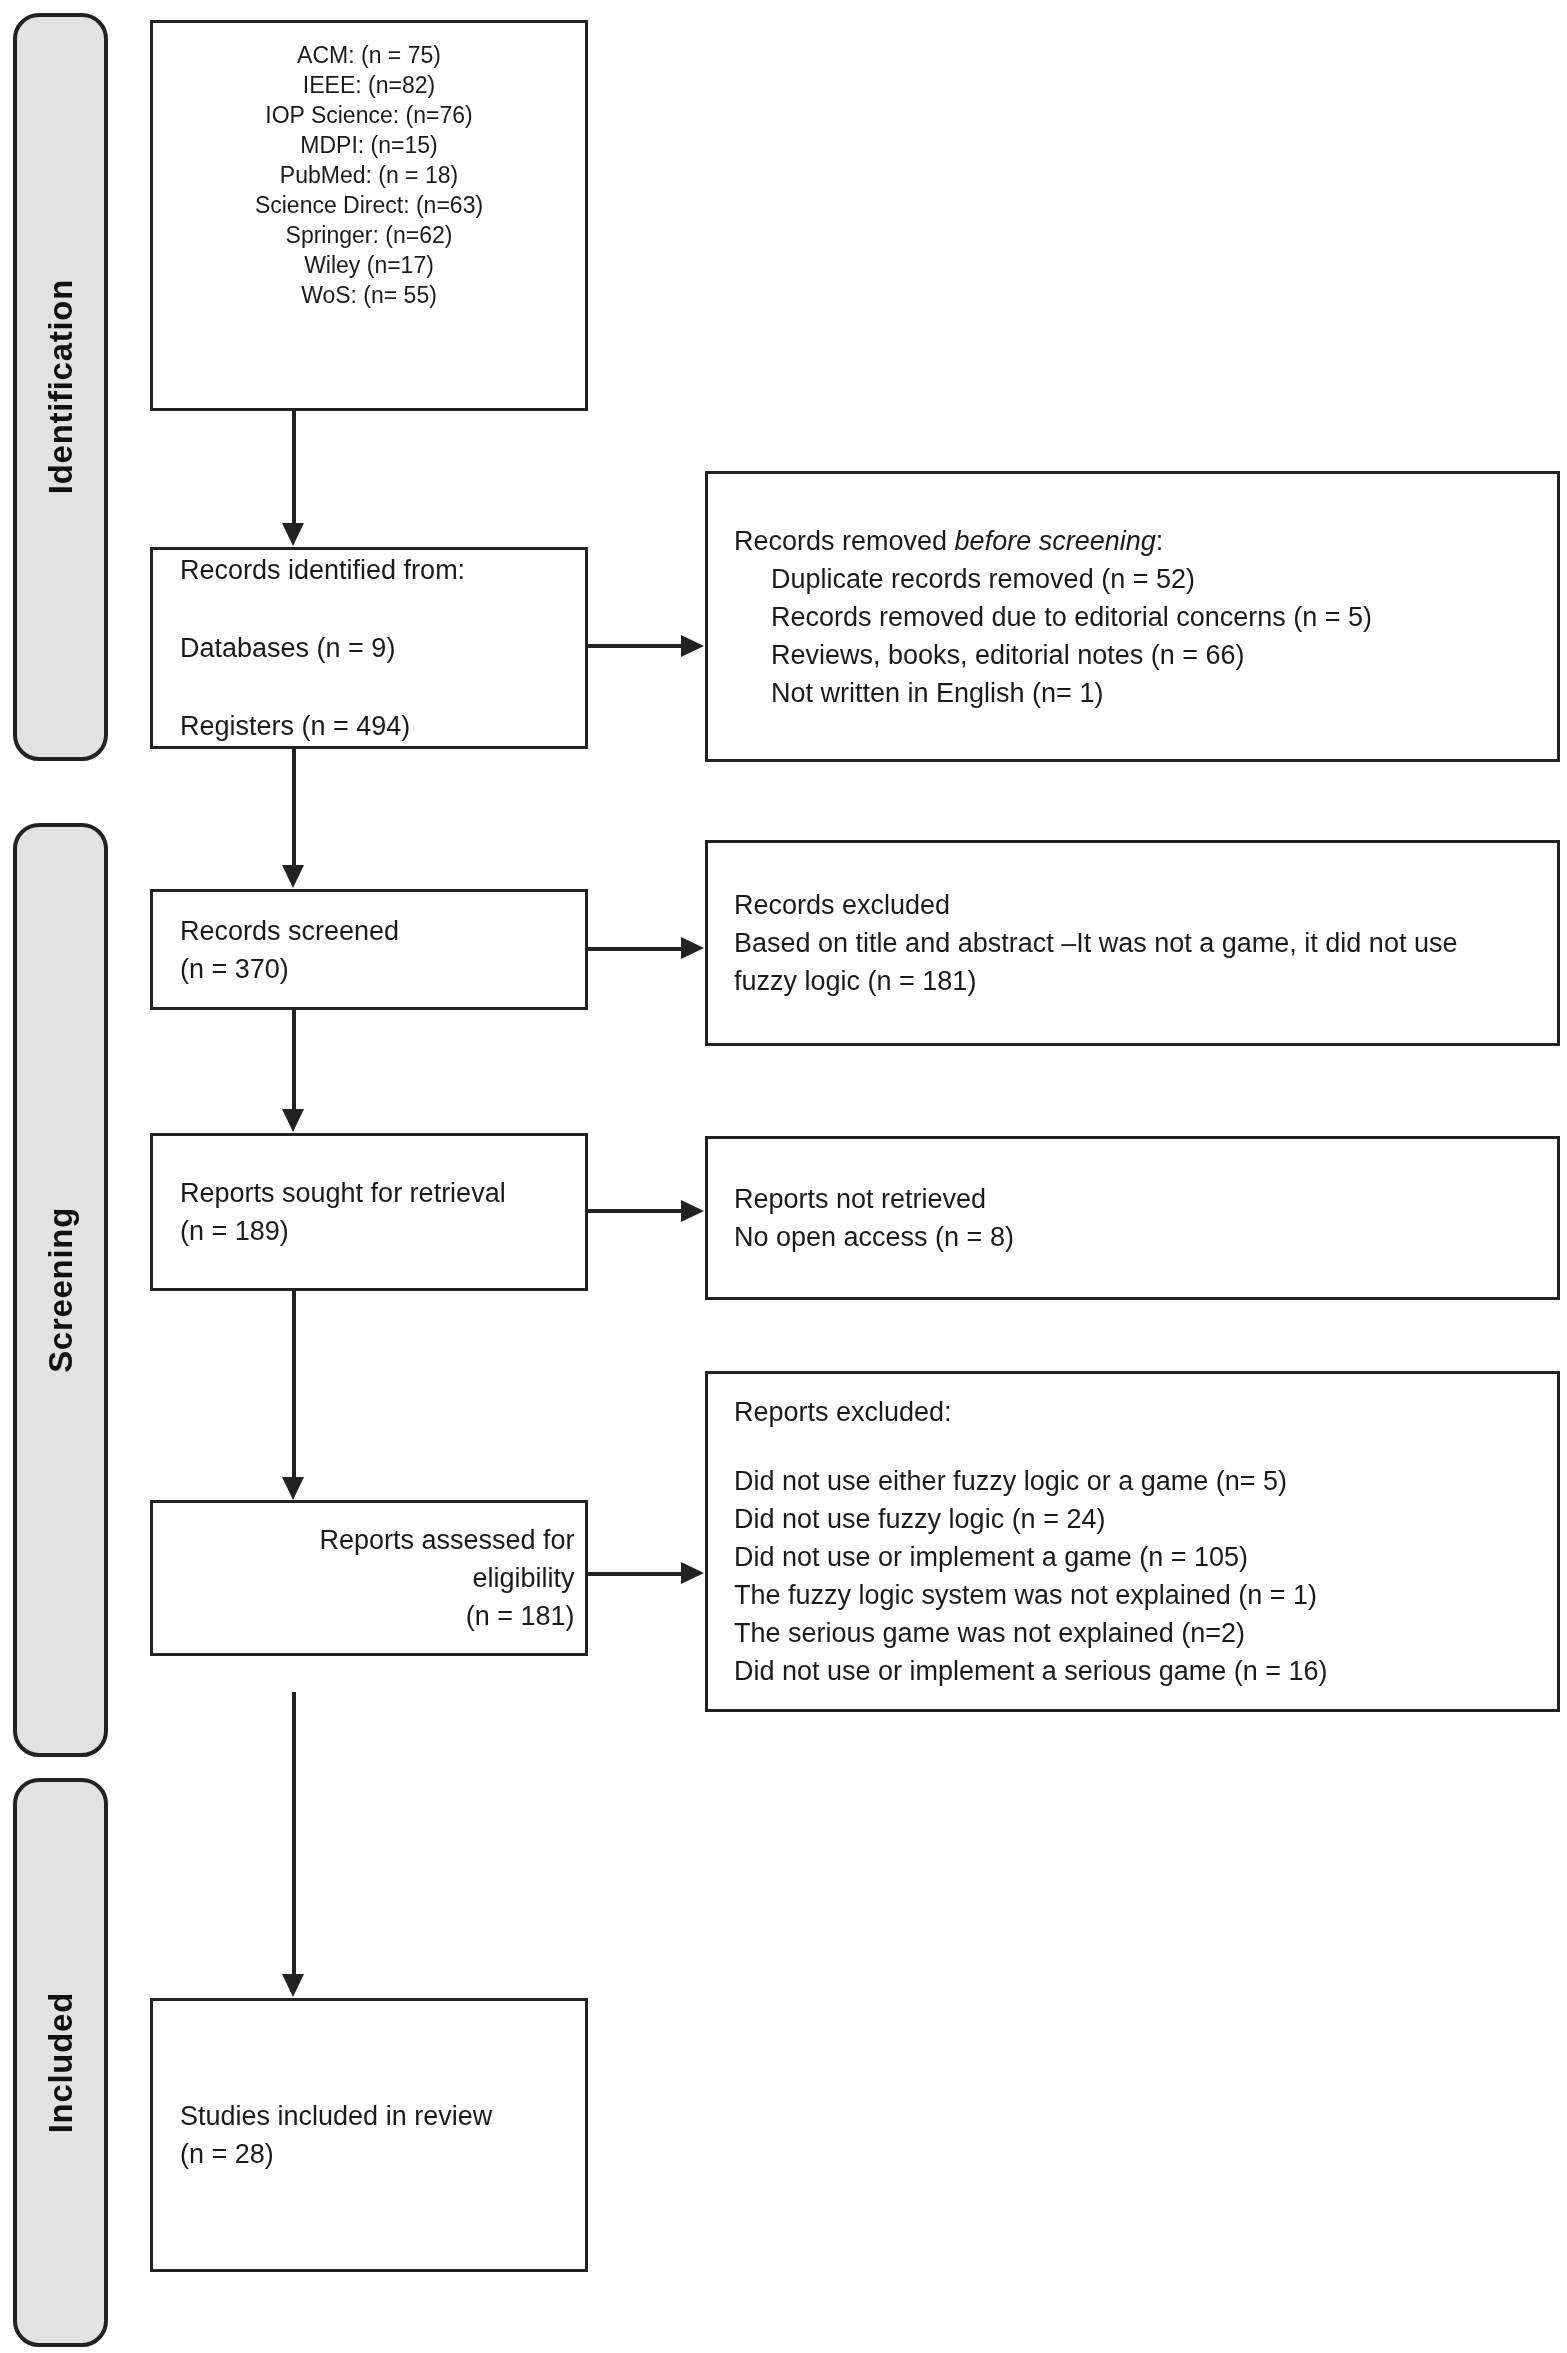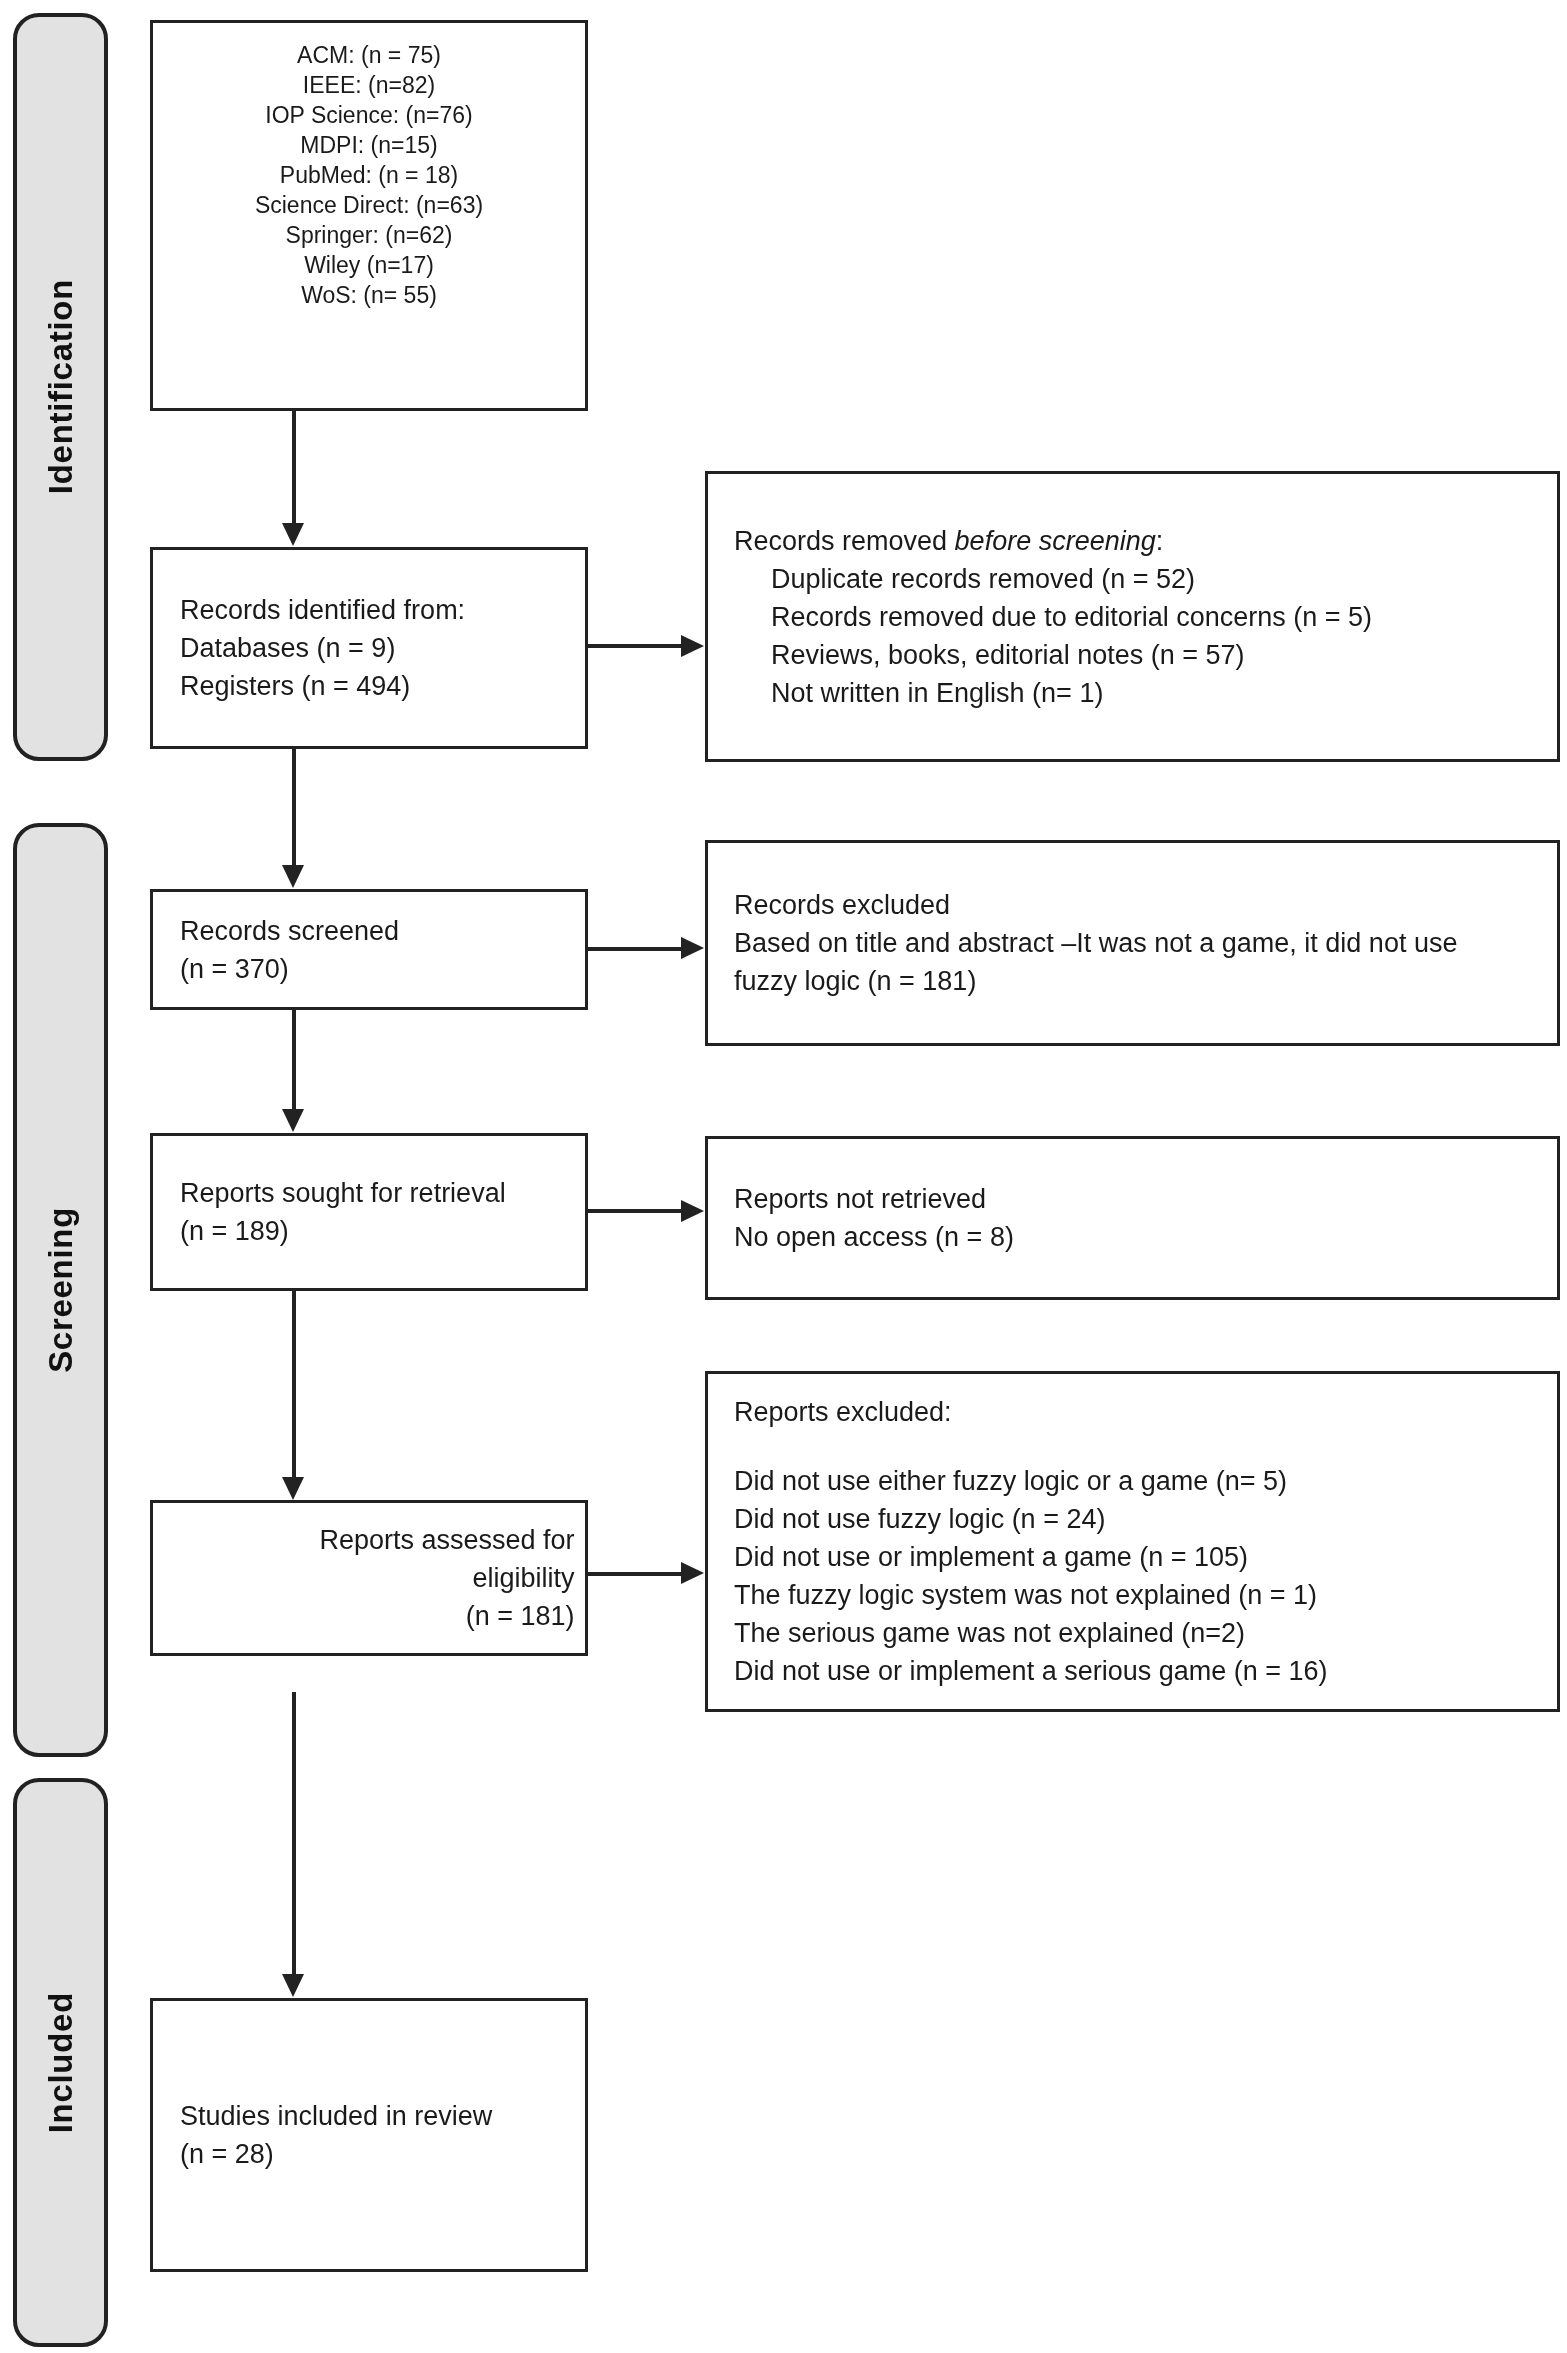--- a/index.html
+++ b/index.html
@@ -94,21 +94,21 @@
     <div class="line">IEEE: (n=82)</div>
     <div class="line">IOP Science: (n=76)</div>
     <div class="line">MDPI: (n=15)</div>
     <div class="line">PubMed: (n = 18)</div>
     <div class="line">Science Direct: (n=63)</div>
     <div class="line">Springer: (n=62)</div>
     <div class="line">Wiley (n=17)</div>
     <div class="line">WoS: (n= 55)</div>
   </div>
 
-  <div class="box main-box" style="top:547px; height:202px;">
+  <div class="box main-box" style="top:547px; height:202px;gap:40px;">
     <div class="line">Records identified from:</div>
     <div class="line">Databases (n = 9)</div>
     <div class="line">Registers (n = 494)</div>
   </div>
 
   <div class="box main-box" style="top:889px; height:121px;">
     <div class="line">Records screened</div>
     <div class="line">(n = 370)</div>
   </div>
 
@@ -127,21 +127,21 @@
     <div class="line">Studies included in review</div>
     <div class="line">(n = 28)</div>
   </div>
 
   <div class="box right-box" style="top:471px; height:291px;">
     <div>
       <span>Records removed </span><span class="italic">before screening</span><span>:</span>
     </div>
     <div class="indent">Duplicate records removed (n = 52)</div>
     <div class="indent">Records removed due to editorial concerns (n = 5)</div>
-    <div class="indent">Reviews, books, editorial notes (n = 57)</div>
+    <div class="indent">Reviews, books, editorial notes (n = 66)</div>
     <div class="indent">Not written in English (n= 1)</div>
   </div>
 
   <div class="box right-box" style="top:840px; height:206px;">
     <div class="line">Records excluded</div>
     <div class="wrap-constrain">Based on title and abstract –It was not a game, it did not use fuzzy logic (n = 181)</div>
   </div>
 
   <div class="box right-box" style="top:1136px; height:164px;">
     <div class="line">Reports not retrieved</div>

